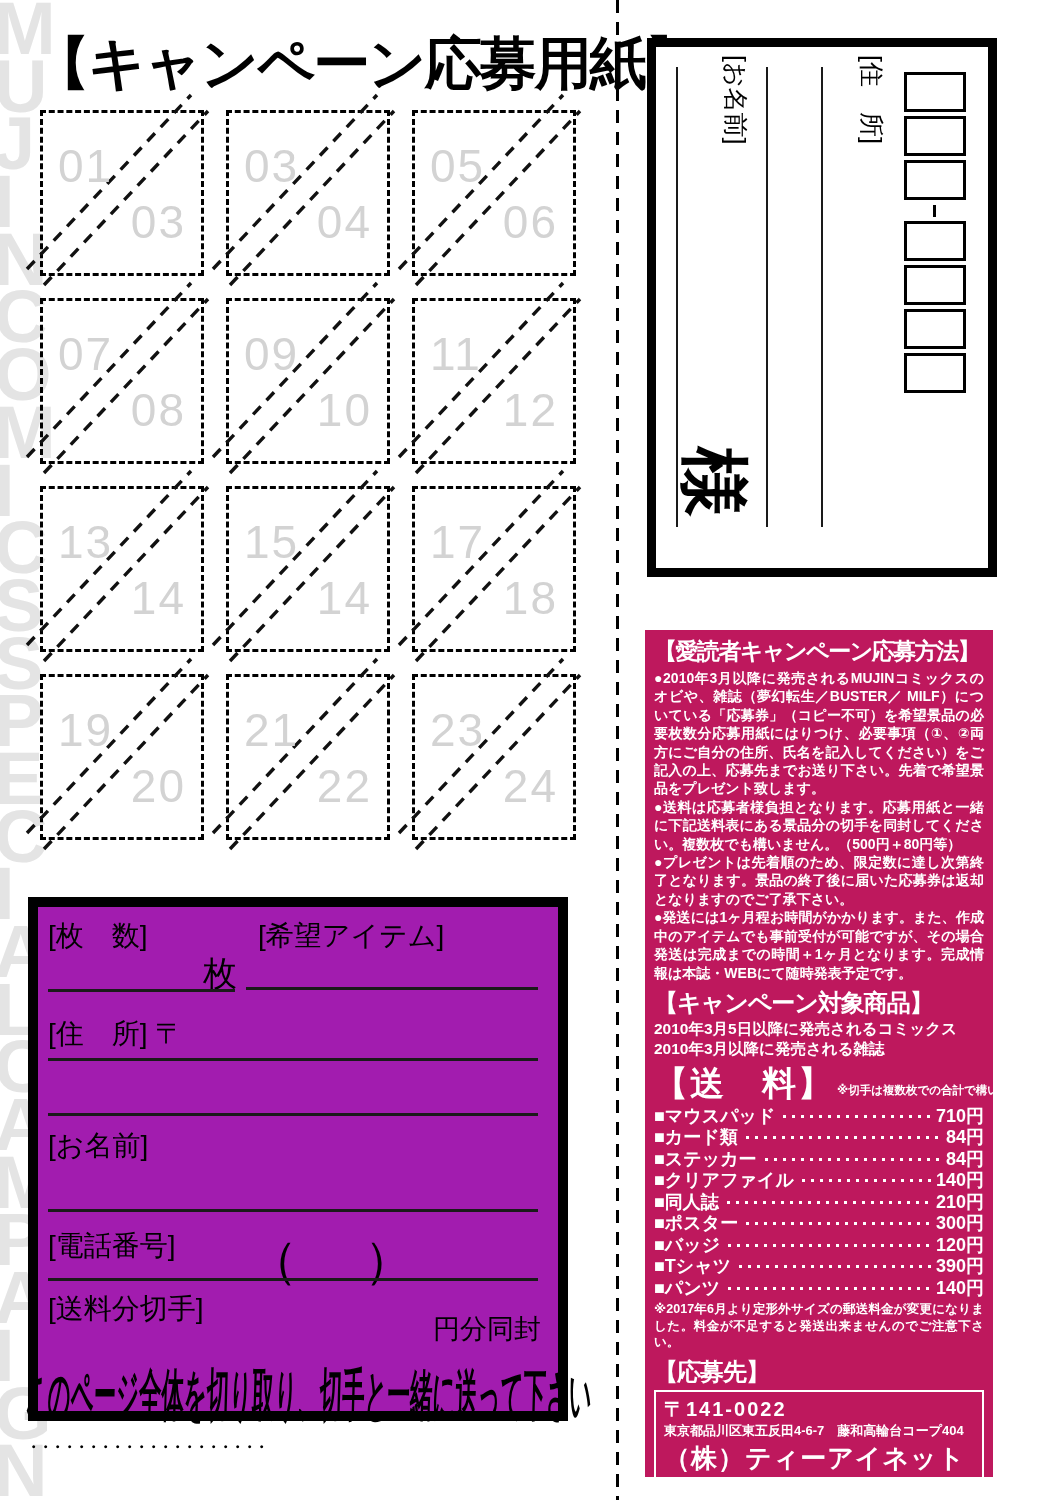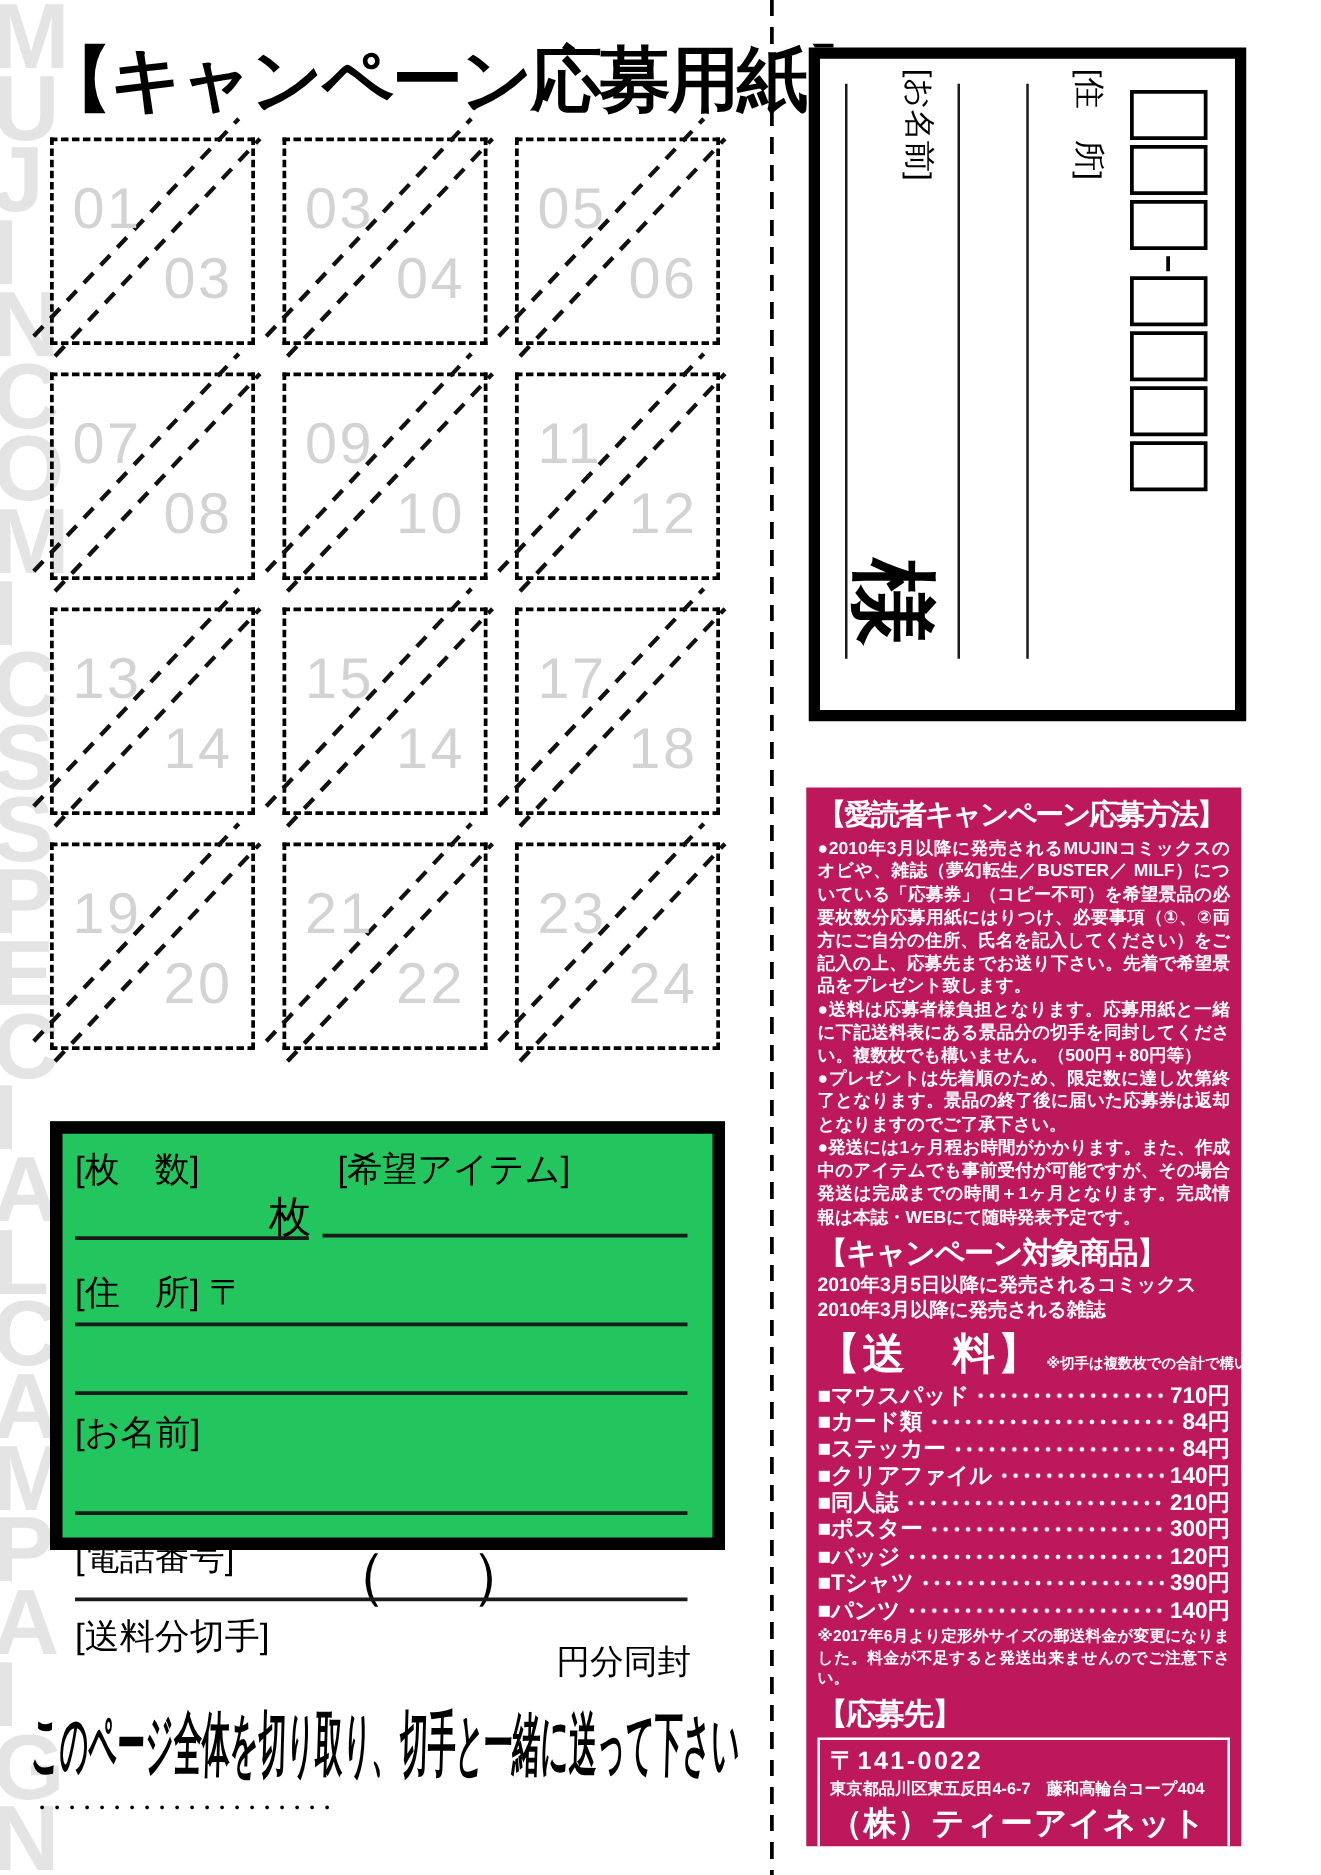--- a/index.html
+++ b/index.html
@@ -21,22 +21,22 @@
   
   .coupon-grid{position:absolute;left:40px;top:110px;display:grid;z-index:2;
     grid-template-columns:repeat(3,164px);grid-template-rows:repeat(4,166px);
     column-gap:22px;row-gap:22px;}
   .cell{position:relative;border:3px dashed #000;box-sizing:border-box;}
   .cell svg{position:absolute;left:0;top:0;width:100%;height:100%;overflow:visible;}
   .num{position:absolute;font-size:46px;color:#d3d3d3;letter-spacing:2px;font-weight:400;}
   .n1{left:15px;top:26px;}
   .n2{right:15px;bottom:24px;}
   
-  .entry-form{position:absolute;left:40px;top:897px;width:540px;height:343px;
-    border:10px solid #000;box-sizing:border-box;background:#22c55e;z-index:2;}
+  .entry-form{position:absolute;left:28px;top:897px;width:540px;height:524px;
+    border:10px solid #000;box-sizing:border-box;background:#a21caf;z-index:2;}
   .entry-form .lbl{position:absolute;font-size:28px;white-space:nowrap;}
   .uline{position:absolute;height:3px;background:#1a1a1a;}
   .f-count-label{left:10px;top:10px;}
   .f-item-label{left:220px;top:10px;}
   .f-mai{position:absolute;left:165px;top:44px;font-size:34px;}
   .ul1{left:10px;top:82px;width:187px;}
   .ul2{left:208px;top:80px;width:292px;}
   .f-addr-label{left:10px;top:108px;}
   .ul3{left:10px;top:151px;width:490px;}
   .ul4{left:10px;top:206px;width:490px;}

